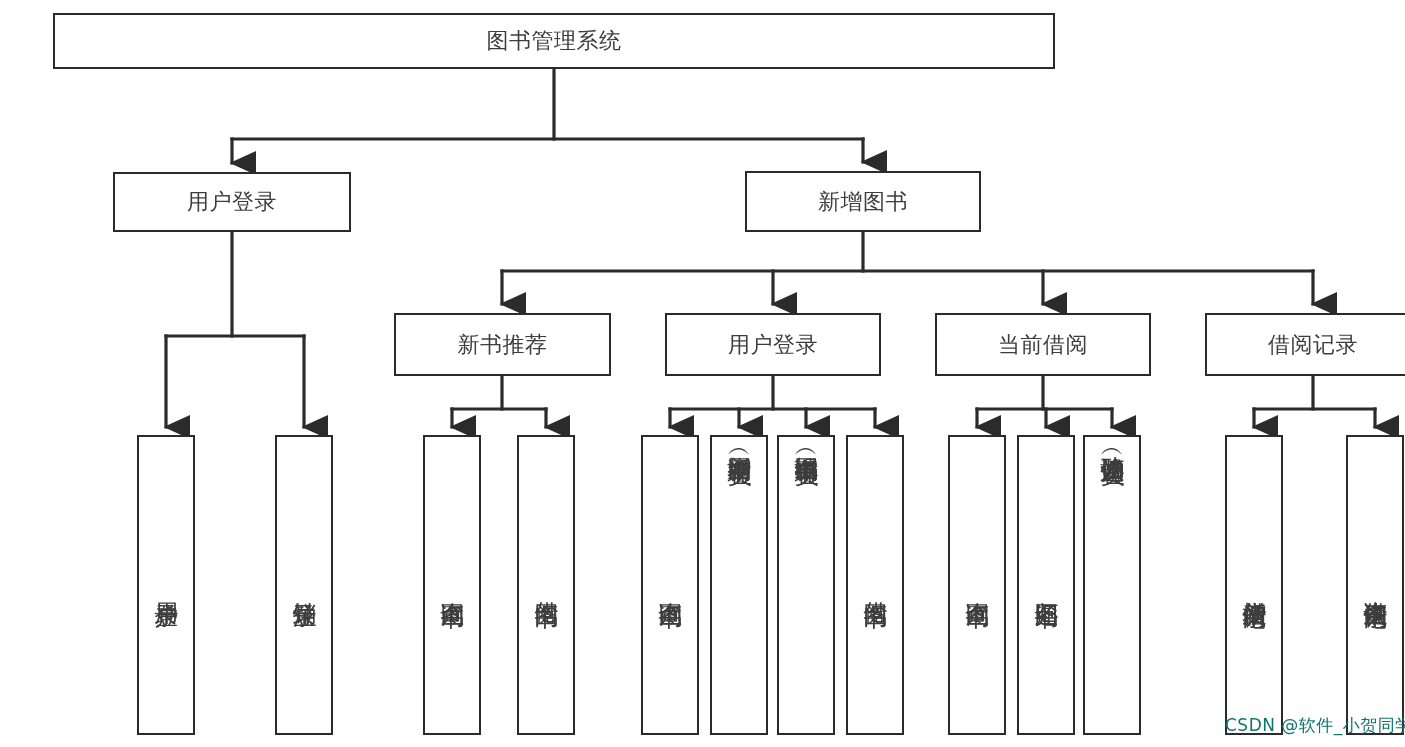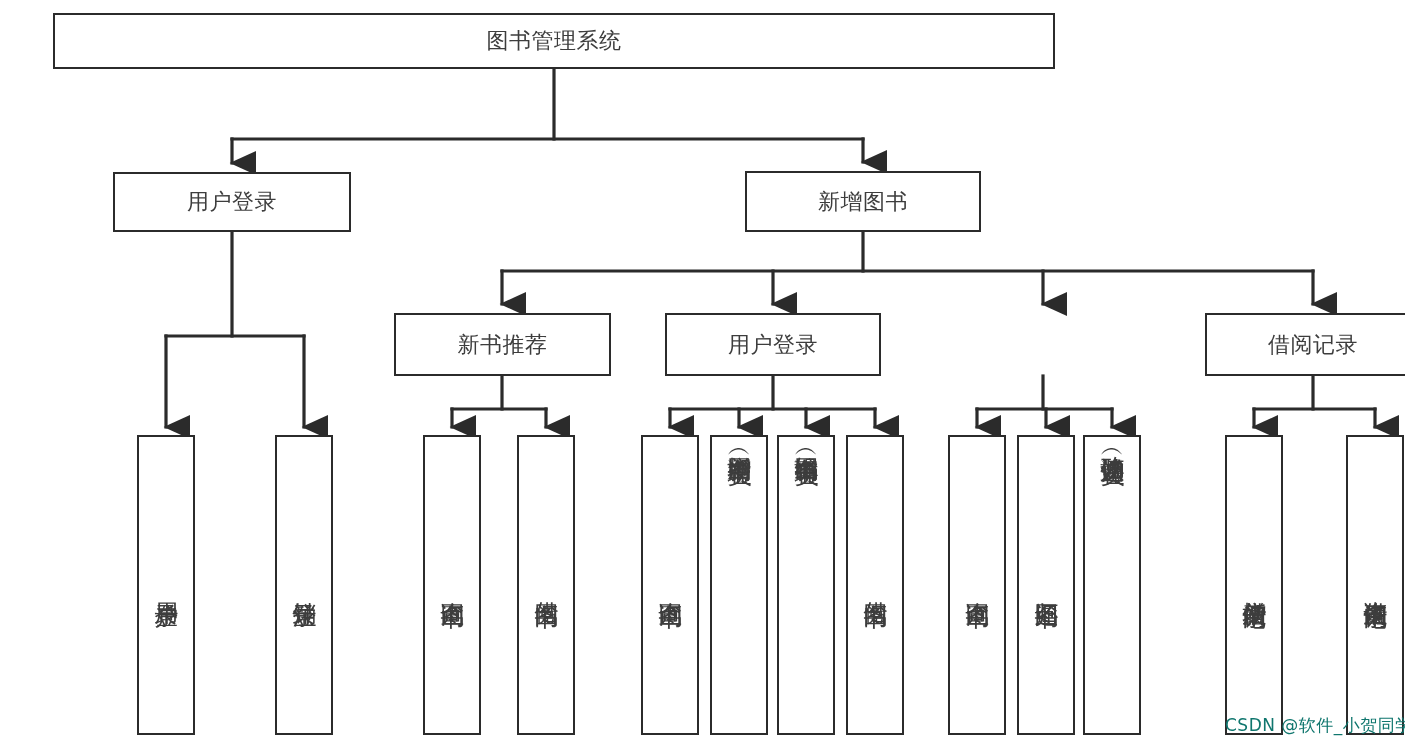--- a/index.html
+++ b/index.html
@@ -119,20 +119,23 @@
   <div class="node horiz" style="left:712px;top:171px;width:236px;height:61px;">
     <span class="lbl">新增图书</span>
   </div>
 
   <div class="node horiz" style="left:361px;top:313px;width:217px;height:63px;">
     <span class="lbl">新书推荐</span>
   </div>
   <div class="node horiz" style="left:632px;top:313px;width:216px;height:63px;">
     <span class="lbl">用户登录</span>
   </div>
+  <div class="node horiz" style="left:902px;top:313px;width:216px;height:63px;">
+    <span class="lbl">当前借阅</span>
+  </div>
   <div class="node horiz" style="left:1172px;top:313px;width:216px;height:63px;justify-content:center;">
     <span class="lbl">借阅记录</span>
   </div>
 
   <div class="node leaf mid" style="left:104px;top:435px;width:58px;height:300px;">
     <span class="lbl">用户登录</span>
   </div>
   <div class="node leaf mid" style="left:242px;top:435px;width:58px;height:300px;">
     <span class="lbl">注销登录</span>
   </div>

